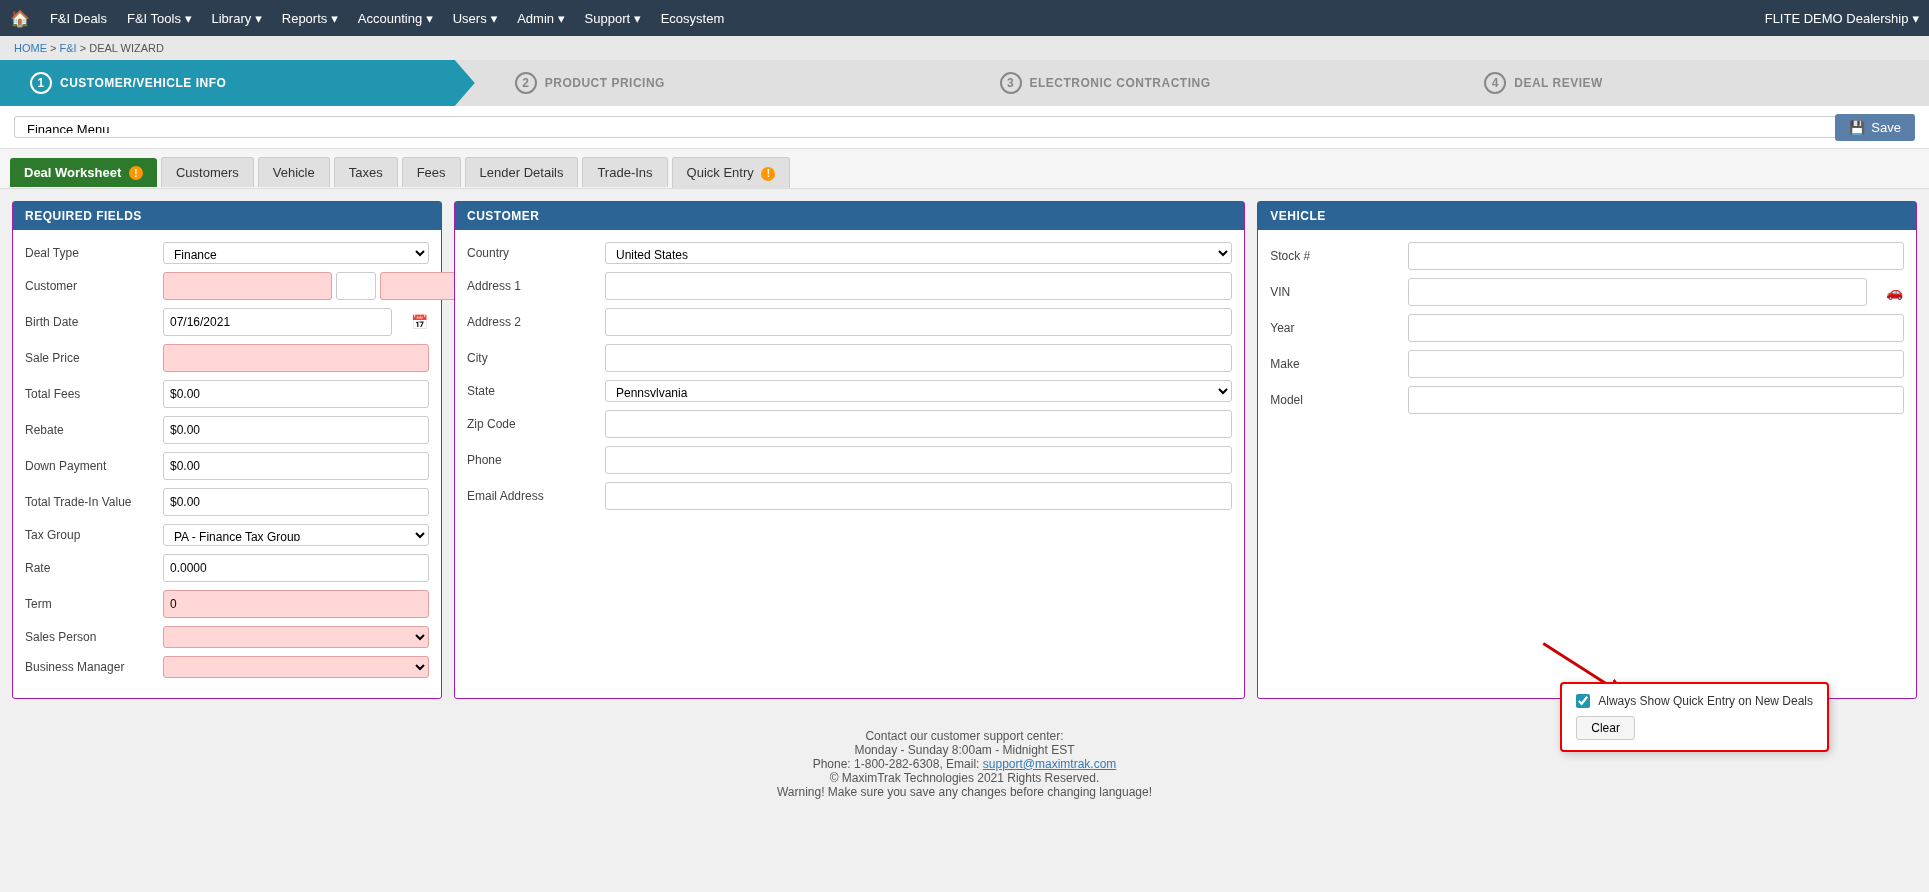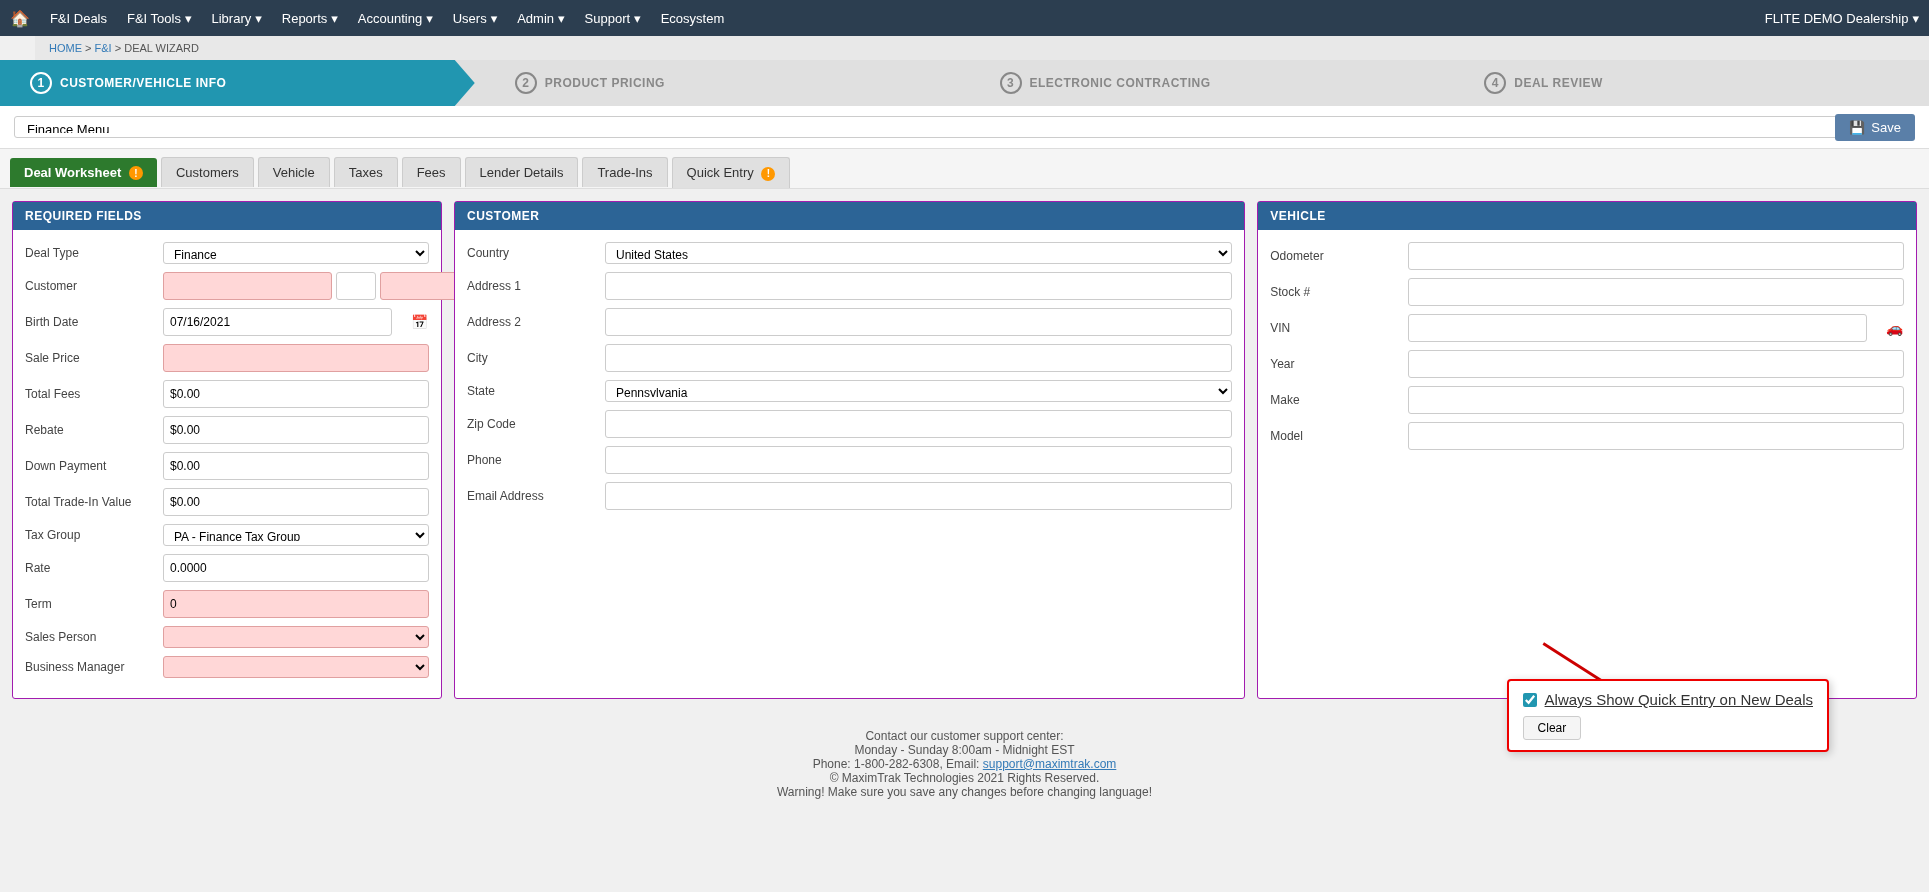--- a/index.html
+++ b/index.html
@@ -32,21 +32,20 @@
       font-size: 13px;
       cursor: pointer;
     }
 
     
     .breadcrumb {
       background: #e8e8e8;
       padding: 6px 14px;
       font-size: 11px;
       color: #555;
-      margin-left: 35px;
     }
     .breadcrumb a { color: #337ab7; text-decoration: none; }
     .breadcrumb span { color: #555; }
 
     
     .wizard-steps {
       display: flex;
       background: #e0e0e0;
       height: 46px;
       align-items: stretch;
@@ -266,21 +265,21 @@
       padding: 10px 14px;
       z-index: 100;
       box-shadow: 2px 2px 8px rgba(0,0,0,0.2);
     }
     .quick-entry-box .qe-row {
       display: flex;
       align-items: center;
       gap: 8px;
       margin-bottom: 8px;
     }
-    .quick-entry-box .qe-row label { font-size: 15px; text-decoration: underline; }
+    .quick-entry-box .qe-row label { font-size: 12px; }
     .quick-entry-box .clear-btn {
       background: #f5f5f5;
       border: 1px solid #ccc;
       border-radius: 3px;
       padding: 4px 14px;
       cursor: pointer;
       font-size: 12px;
     }
 
     
@@ -514,24 +513,20 @@
         <input class="form-control" type="text" style="">
       </div>
 
     </div>
   </div>
 
   <div class="panel panel-vehicle">
     <div class="panel-header">VEHICLE</div>
     <div class="panel-body">
 
-      <div class="form-row">
-        <label class="form-label">Odometer</label>
-        <input class="form-control" type="text" style="">
-      </div>
 
       <div class="form-row">
         <label class="form-label">Stock #</label>
         <input class="form-control" type="text" style="">
       </div>
 
       <div class="form-row">
         <label class="form-label">VIN</label>
         <div class="date-input-wrap">
           <input class="form-control" type="text" style="">

